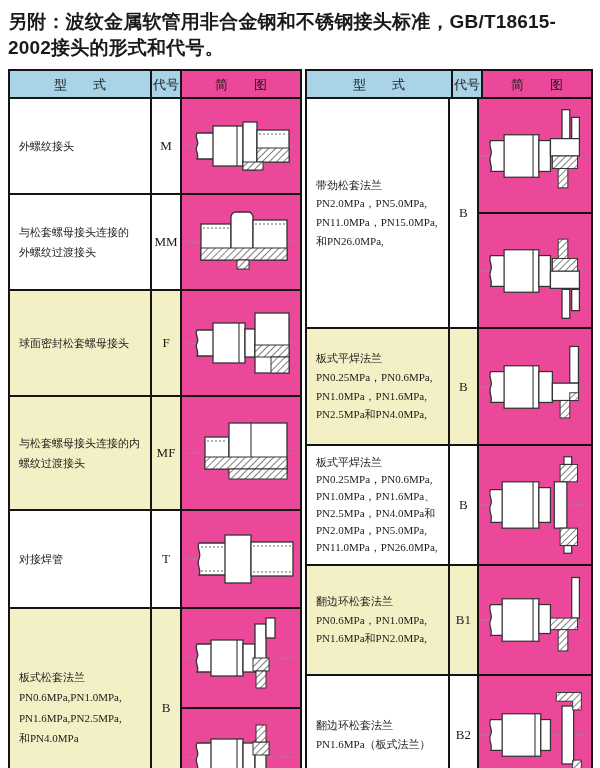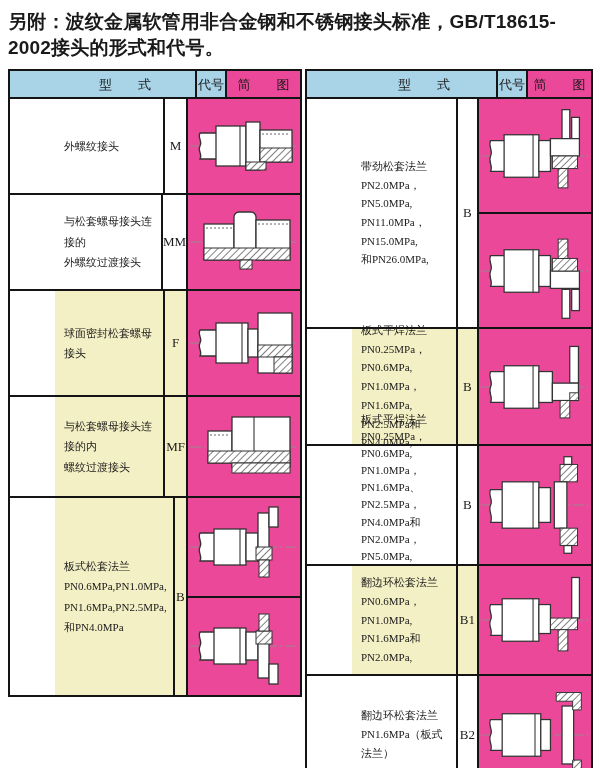--- a/index.html
+++ b/index.html
@@ -12,21 +12,21 @@
   .page { width:600px; height:768px; position:relative; background:#fff; }
   .title {
     padding:9px 8px 6px 8px;
     font-size:19px; font-weight:bold; letter-spacing:0.2px;
     font-family:"Liberation Sans","DejaVu Sans",sans-serif;
   }
   .tables { display:flex; margin:2px 6px 0 8px; align-items:flex-start; }
   .tbl { border:2px solid #141414; background:#fff; }
   .tbl-left  { width:294px; }
   .tbl-right { width:288px; margin-left:3px; }
-  .row { display:flex; border-bottom:2px solid #141414;padding-left:45px; }
+  .row { display:flex; border-bottom:2px solid #141414; }
   .row:last-child { border-bottom:none; }
   .c { border-right:2px solid #141414; }
   .c:last-child { border-right:none; }
   .c-type {
     width:142px; padding:4px 6px 4px 9px;
     display:flex; align-items:center;
     font-size:11px; line-height:1.85; white-space:pre-line;
   }
   .tbl-right .c-type { width:146px; line-height:1.7; }
   .c-code {
@@ -35,21 +35,21 @@
   }
   .c-diag { flex:1; display:flex; align-items:center; justify-content:center; background:#ec4899; }
   .c-diag.split { flex-direction:column; align-items:stretch; padding:0; }
   .sub { flex:1; display:flex; align-items:center; justify-content:center; }
   .sub + .sub { border-top:2px solid #141414; }
   .thead { background:#a9d4e8; }
   .thead .c { font-size:13px; height:26px; display:flex; align-items:center; justify-content:center; padding:0; line-height:1; }
   .hl { background:#f4f0c5; }
   
   .r-l0{height:96px} .r-l1{height:106px} .r-l2{height:96px}
-  .r-l3{height:101px} .r-l4{height:98px} .r-l5{height:197px}
+  .r-l3{height:114px} .r-l4{height:98px} .r-l5{height:197px}
   .r-r0{height:230px} .r-r1{height:117px} .r-r2{height:120px}
   .r-r3{height:110px} .r-r4{height:117px}
   
   svg { display:block; }
   .fw { fill:#fff; stroke:#333; stroke-width:1.3; }
   .ln { fill:none; stroke:#333; stroke-width:1.1; }
   .hb { fill:url(#h45); stroke:#333; stroke-width:1; }
   .cl { stroke:#909090; stroke-width:0.9; stroke-dasharray:11 3 2 3; }
   .dt { fill:none; stroke:#555; stroke-width:0.9; stroke-dasharray:2 2; }
 </style>
@@ -142,20 +142,36 @@
             <rect class="fw" x="20" y="26" width="24" height="32"></rect>
             <line class="dt" x1="22" y1="30" x2="42" y2="30"></line>
             <rect class="fw" x="44" y="12" width="58" height="50"></rect>
             <line class="ln" x1="66" y1="12" x2="66" y2="62"></line>
             <rect class="hb" x="20" y="46" width="82" height="12"></rect>
             <rect class="hb" x="44" y="58" width="58" height="10"></rect>
           </svg>
         </div>
       </div>
 
+      <div class="row r-l4">
+        <div class="c c-type">对接焊管</div>
+        <div class="c c-code">T</div>
+        <div class="c c-diag">
+          <svg width="112" height="84" viewBox="0 0 112 84">
+            <line class="cl" x1="2" y1="42" x2="110" y2="42"></line>
+            <path class="fw" d="M40,26 L14,26 C11,31 17,36 14,42 C11,48 17,53 14,58 L40,58"></path>
+            <line class="dt" x1="16" y1="30" x2="38" y2="30"></line>
+            <line class="dt" x1="16" y1="54" x2="38" y2="54"></line>
+            <rect class="fw" x="40" y="18" width="26" height="48"></rect>
+            <rect class="fw" x="66" y="25" width="42" height="34"></rect>
+            <line class="dt" x1="68" y1="29" x2="106" y2="29"></line>
+            <line class="dt" x1="68" y1="55" x2="106" y2="55"></line>
+          </svg>
+        </div>
+      </div>
 
       <div class="row r-l5">
         <div class="c c-type hl">板式松套法兰
 PN0.6MPa,PN1.0MPa,
 PN1.6MPa,PN2.5MPa,
 和PN4.0MPa</div>
         <div class="c c-code hl">B</div>
         <div class="c c-diag split">
           <div class="sub">
             <svg width="112" height="88" viewBox="0 0 112 88">

